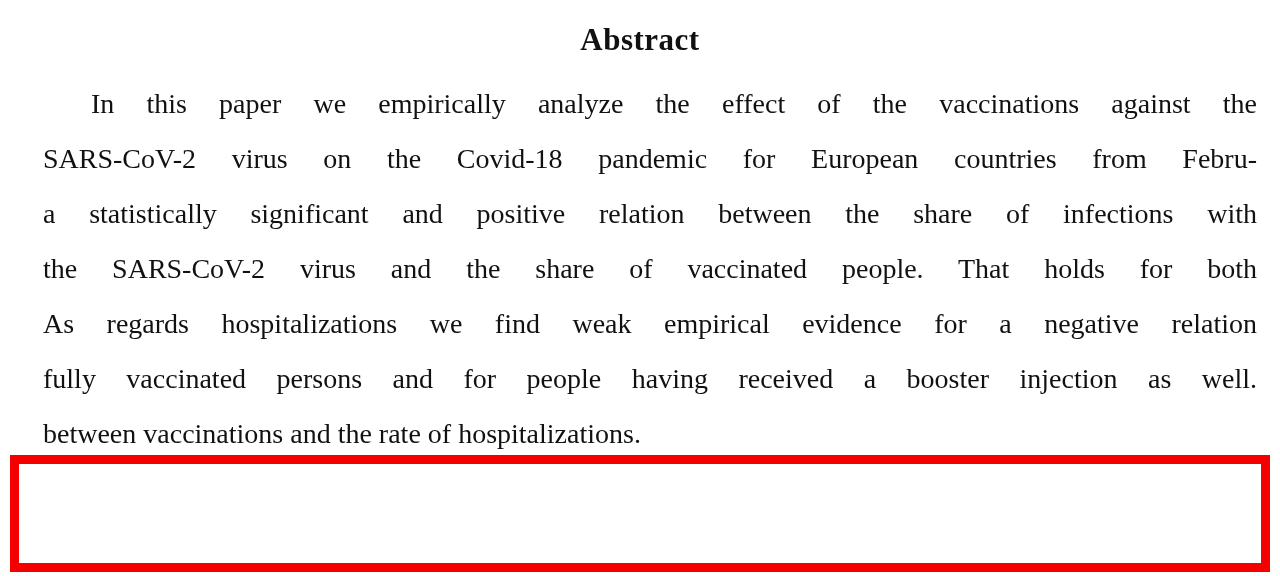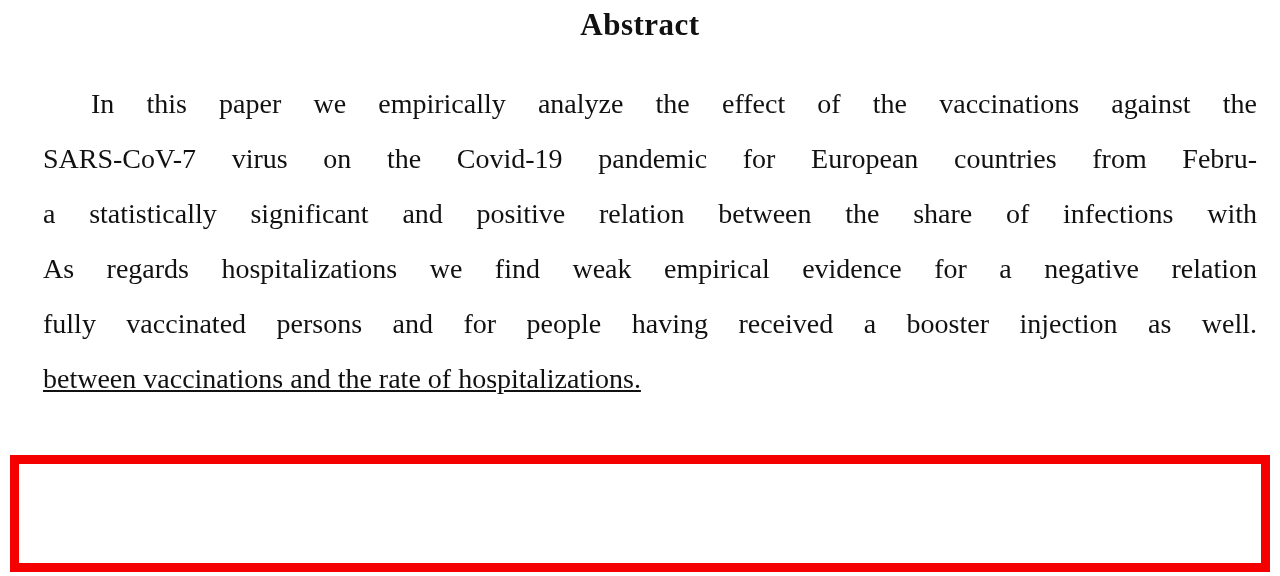--- a/index.html
+++ b/index.html
@@ -8,21 +8,21 @@
     position: relative;
     width: 1280px;
     height: 576px;
     background: #ffffff;
     overflow: hidden;
     font-family: "Liberation Serif", "DejaVu Serif", serif;
     color: #111111;
   }
   .title {
     position: absolute;
-    top: 5px;
+    top: 20px;
     left: 0;
     width: 100%;
     text-align: center;
     font-size: 31px;
     font-weight: 700;
     line-height: 40px;
     letter-spacing: 0.5px;
   }
   .body {
     position: absolute;
@@ -33,43 +33,44 @@
   }
   .line {
     height: 55px;
     line-height: 55px;
     white-space: normal;
     text-align: justify;
     text-align-last: justify;
     margin-left: 16px;
   }
   .line.indent { padding-left: 48px; }
-  .line.last   { text-align: right; text-align-last: left; text-decoration: underline; }
+  .line.last   { text-align: right; text-align-last: left; }
   .highlight-box {
     position: absolute;
     left: 10px;
     top: 455px;
     width: 1260px;
     height: 117px;
     border: 9px solid #f40000;
     background: transparent;
     pointer-events: none;
   }
 </style>
 </head>
 <body>
 
 <div class="page">
 
   <div class="title">Abstract</div>
 
   <div class="body">
     <div class="line indent">In this paper we empirically analyze the effect of the vaccinations against the</div>
-    <div class="line">SARS-CoV-7 virus on the Covid-19 pandemic for European countries from Febru-</div>
+    <div class="line">SARS-CoV-2 virus on the Covid-18 pandemic for European countries from Febru-</div>
     <div class="line">a statistically significant and positive relation between the share of infections with</div>
+    <div class="line">the SARS-CoV-2 virus and the share of vaccinated people. That holds for both</div>
     <div class="line">As regards hospitalizations we find weak empirical evidence for a negative relation</div>
     <div class="line">fully vaccinated persons and for people having received a booster injection as well.</div>
     <div class="line last">between vaccinations and the rate of hospitalizations.</div>
   </div>
 
   <div class="highlight-box" style="border-color: rgb(244, 0, 0);"></div>
 
 </div>
 
 </body></html>

